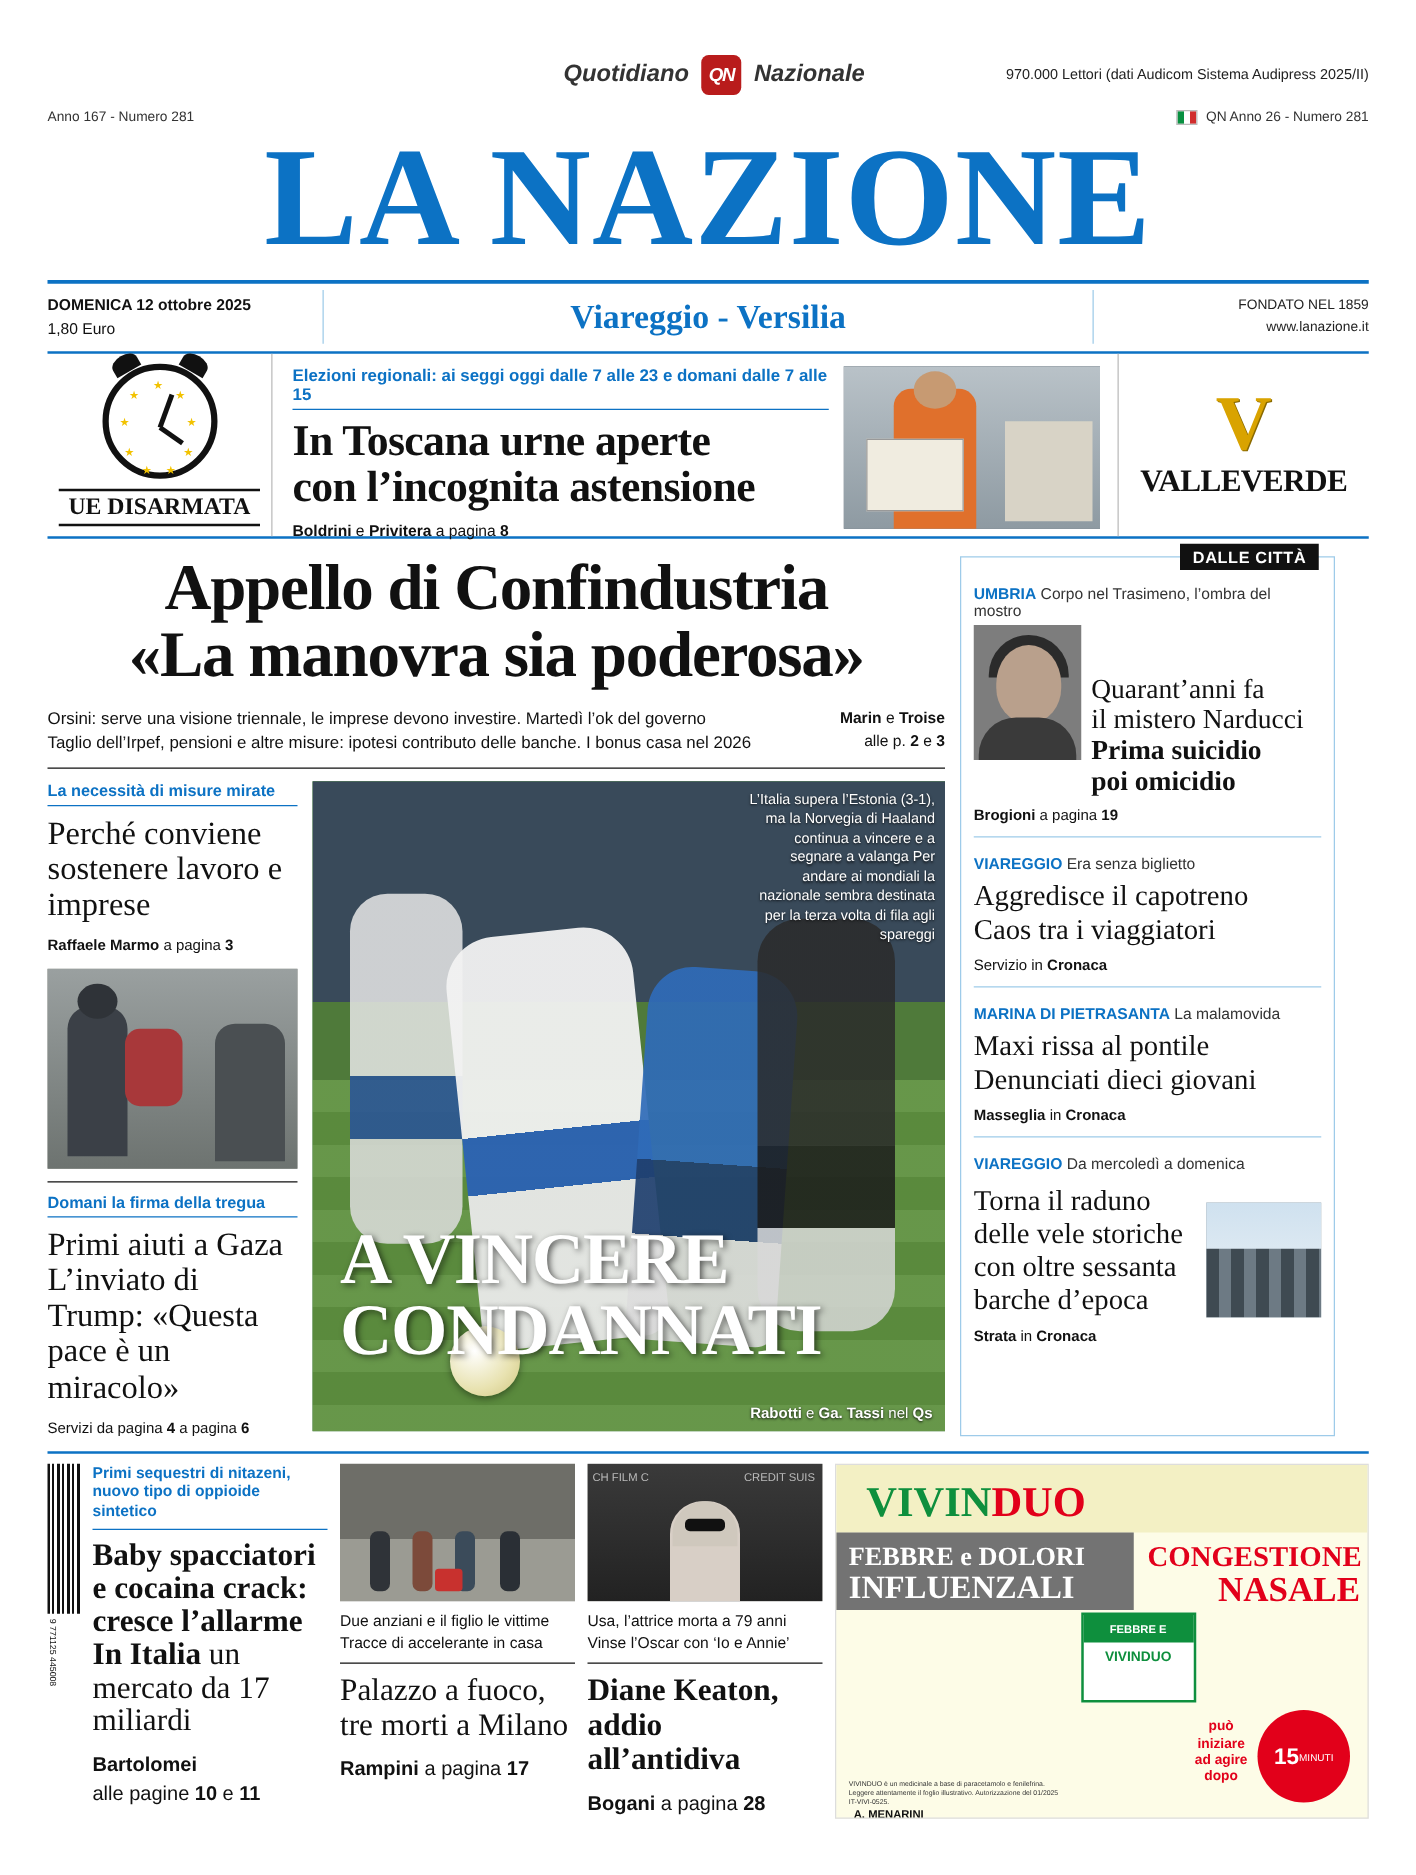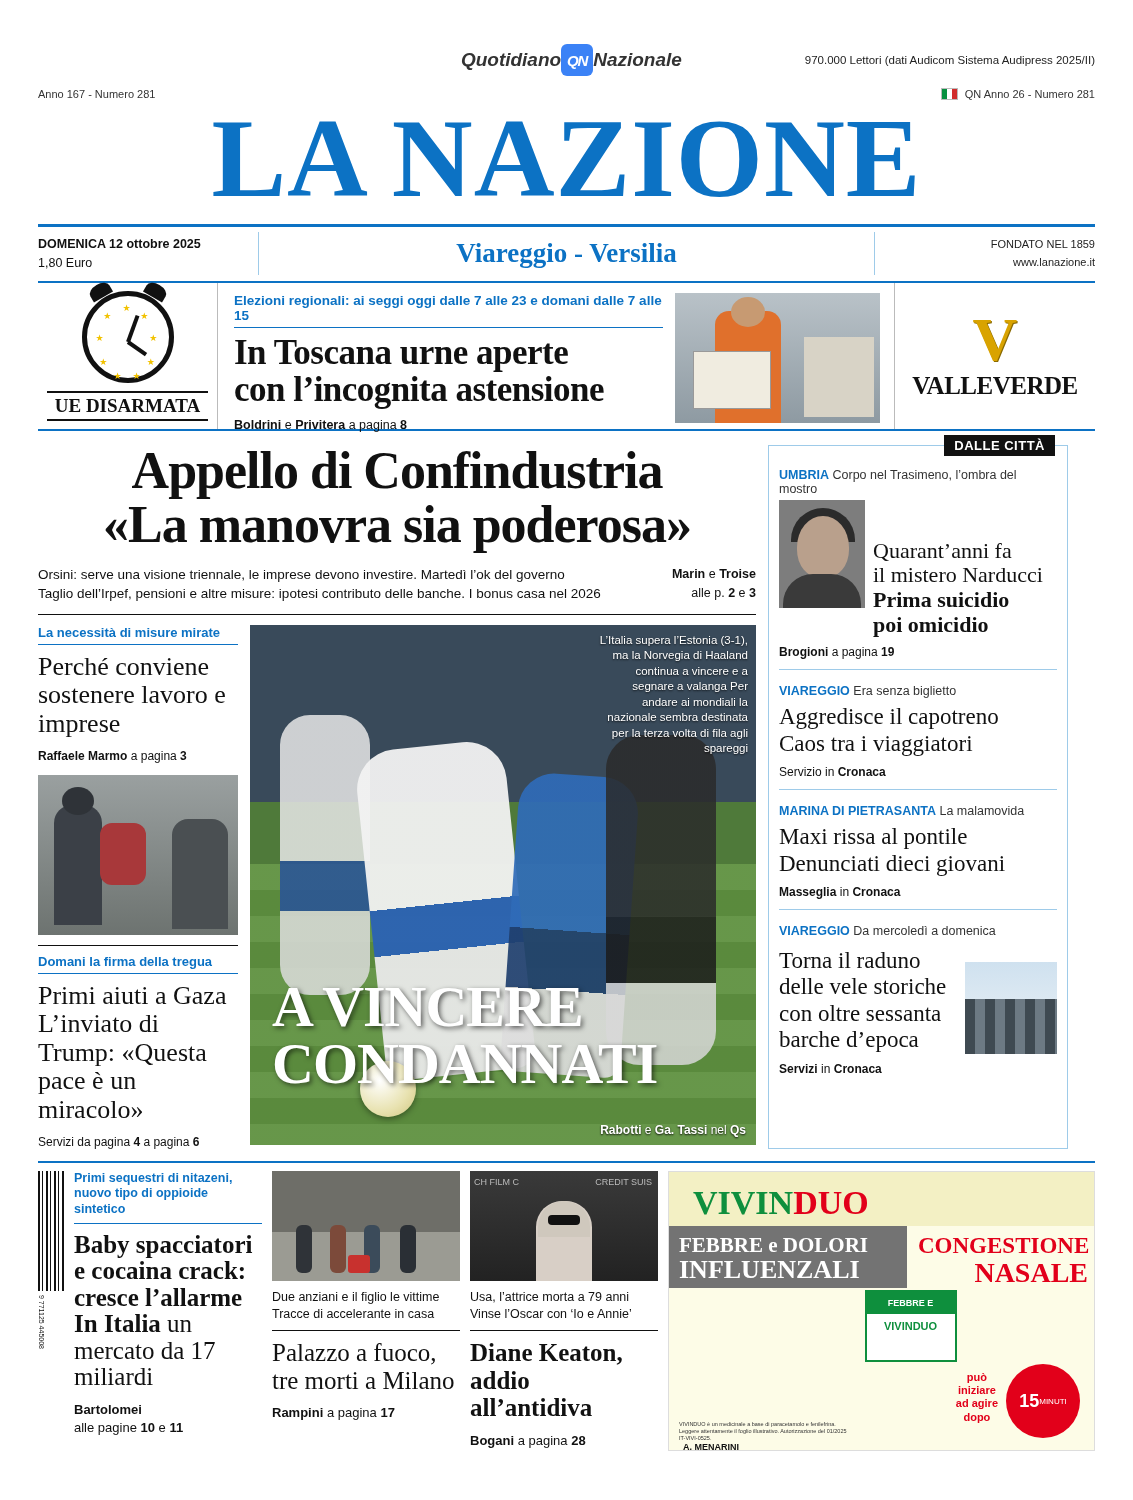--- a/index.html
+++ b/index.html
@@ -10,22 +10,22 @@
     font-family:"Liberation Sans", sans-serif;
     color:#111;
     overflow:hidden;
   }
   .page { width:1133px; height:1500px; position:relative; padding:0 38px; }
 
   
   .topstrip { display:flex; align-items:center; justify-content:space-between;
               padding-top:44px; font-size:11px; color:#333; }
   .topstrip .readers { font-size:11.5px; color:#222; }
-  .qn-center { display:flex; align-items:center; font-size:19px; font-style:italic; font-weight:bold; }
-  .qn-logo { width:32px; height:32px; background:#3b82f6; border-radius:6px; color:#fff;
+  .qn-center { display:flex; align-items:center; gap:10px; font-size:19px; font-style:italic; font-weight:bold; }
+  .qn-logo { width:32px; height:32px; background:#b91c1c; border-radius:6px; color:#fff;
              font-size:15px; font-style:italic; display:flex; align-items:center; justify-content:center;
              font-weight:bold; letter-spacing:-1px; }
   .subline { display:flex; align-items:center; justify-content:space-between;
              font-size:11px; color:#333; margin-top:12px; }
   .subline .right { display:flex; align-items:center; gap:7px; }
   .flag { width:17px; height:12px; display:inline-block; background:
           linear-gradient(to right,#089040 0 33.3%,#fff 33.3% 66.6%,#d12d2d 66.6% 100%);
           border:0.5px solid #bbb; }
 
   
@@ -155,21 +155,21 @@
 
   
   .bottomrow { display:flex; gap:10px; margin-top:12px; border-top:2px solid #0c72c4; padding-top:8px; }
   .barcode { width:26px; }
   .barcode .bars { height:120px; width:26px; background:repeating-linear-gradient(to right,#111 0 2px,#fff 2px 4px,#111 4px 5px,#fff 5px 8px); }
   .barcode .num { font-size:7px; writing-mode:vertical-rl; margin-top:4px; }
   .b-col { width:188px; }
   .b-kick { color:#0c72c4; font-weight:bold; font-size:12.5px; line-height:1.25; border-bottom:1px solid #0c72c4; padding-bottom:5px;}
   .b-head { font-family:"Liberation Serif", serif; font-weight:bold; font-size:25px; line-height:1.06; margin-top:8px; }
   .b-head .thin { font-weight:normal; }
-  .b-by { font-size:13px; margin-top:10px; line-height:1.45;}
+  .b-by { font-size:16px; margin-top:10px; line-height:1.45;}
   .b-by b { font-weight:bold; }
   .b-photo { width:100%; height:110px; background:#8d8d87; position:relative; overflow:hidden; }
   .b-photo.street .road { position:absolute; inset:0; background:linear-gradient(#6e6e68 0 55%, #9b9b93 55% 100%); }
   .b-photo.street .fig { position:absolute; bottom:8px; width:16px; height:48px; background:#2f3338; border-radius:6px;}
   .b-photo.red .carpet { position:absolute; inset:0; background:linear-gradient(#3a3a3a,#222); }
   .b-photo.red .woman { position:absolute; left:50%; margin-left:-28px; bottom:0; width:56px; height:80px;
         background:#d8cfc6; border-radius:26px 26px 0 0; }
   .b-photo.red .hair { position:absolute; left:50%; margin-left:-26px; bottom:44px; width:52px; height:36px; background:#cfc8bd; border-radius:26px 26px 0 0;}
   .b-sub { font-size:12.5px; line-height:1.35; margin-top:8px; border-bottom:1px solid #111; padding-bottom:8px;}
   .b-title2 { font-family:"Liberation Serif", serif; font-size:25px; line-height:1.1; margin-top:8px; font-weight:normal;}
@@ -401,21 +401,21 @@
           <span>delle vele storiche</span><br>
           <span>con oltre sessanta</span><br>
           <span>barche d’epoca</span>
         </div>
         <div class="vele-photo">
           <div class="sky"></div>
             <div class="people"></div>
         </div>
       </div>
       <div class="rc-serv">
-        <b>Servizi</b><span> in </span><b>Cronaca</b>
+        <b>Strata</b><span> in </span><b>Cronaca</b>
       </div>
     </div>
   </div>
 
   <div class="bottomrow">
     <div class="barcode">
       <div class="bars"></div>
       <div class="num">9 771125 445008</div>
     </div>
 

